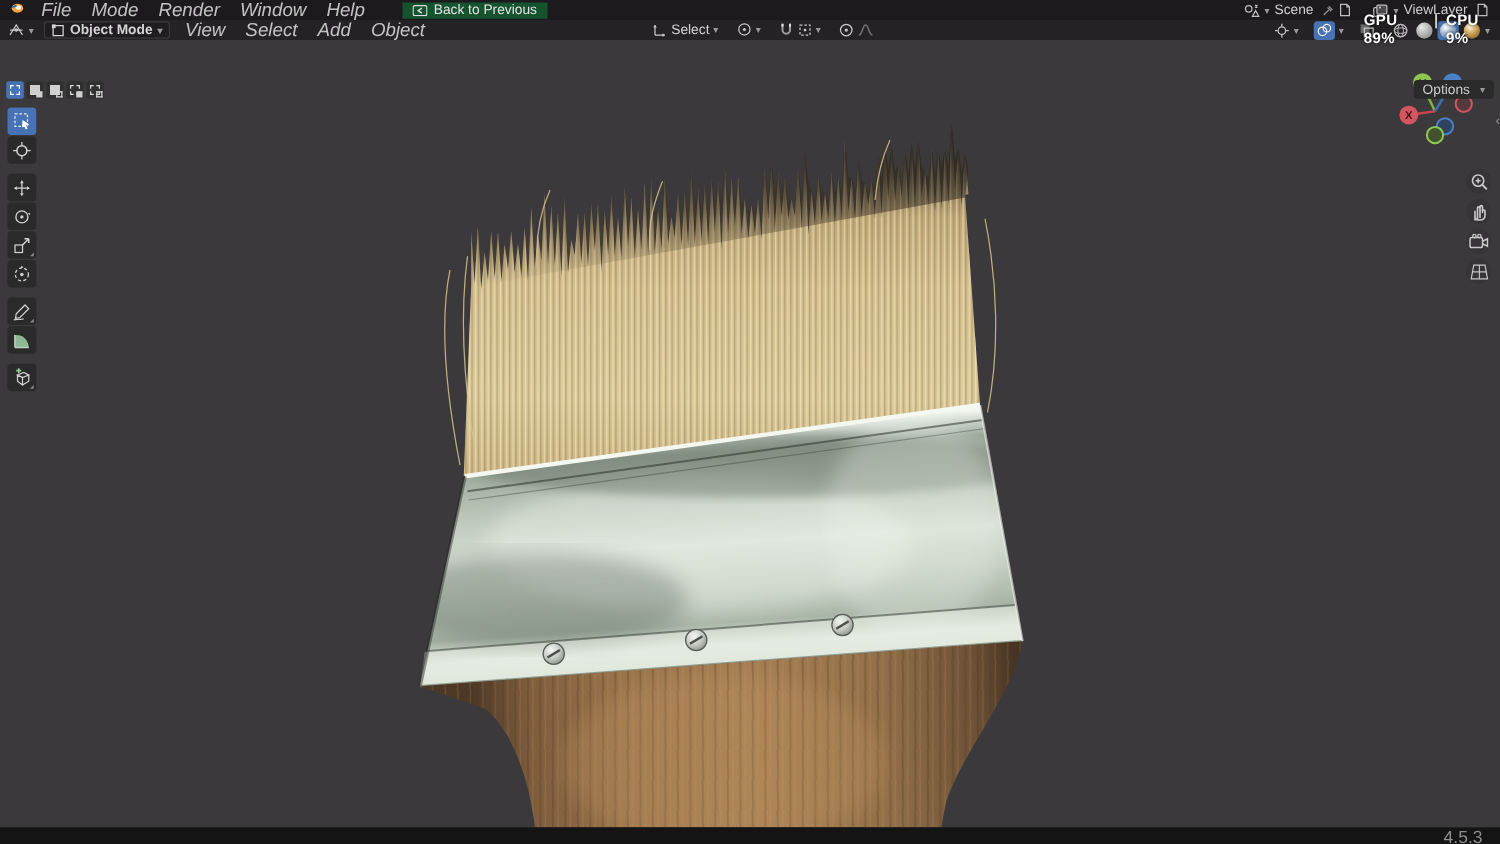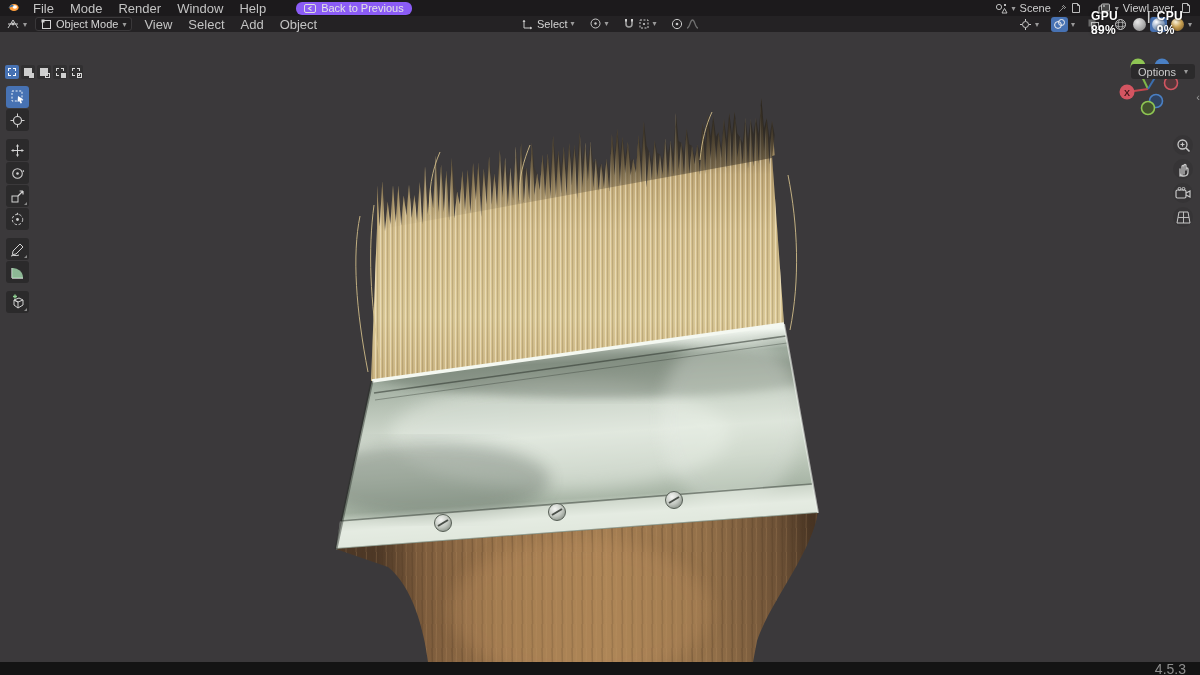--- a/index.html
+++ b/index.html
@@ -4,35 +4,35 @@
 <style>
   * { margin:0; padding:0; box-sizing:border-box; }
   html,body { width:1200px; height:675px; background:#1c1a1c; overflow:hidden;
     font-family:"Liberation Sans", sans-serif; }
   .abs { position:absolute; }
   #app { position:relative; width:1200px; height:675px; }
 
   
   #topbar { position:absolute; left:0; top:0; width:1200px; height:16px;
     background:#1c1a1c; display:flex; align-items:center; z-index:30; }
-  .menu-item { color:#c3c3c3; font-size:13px; padding:0 8px; cursor:default; }
-  #back-btn { display:flex; align-items:center; gap:5px; background:#8b5cf6;
-    border-radius:6px; height:13px; padding:0 8px; margin-left:22px; color:#e3e3e3;
+  .menu-item { color:#c3c3c3; font-size:15px; padding:0 8px; cursor:default;font-style:italic; }
+  #back-btn { display:flex; align-items:center; gap:5px; background:#14532d;
+    border-radius:0; height:13px; padding:0 8px; margin-left:22px; color:#e3e3e3;
     font-size:11px; }
   .tb-right { margin-left:auto; display:flex; align-items:center; gap:2px; }
   .id-widget { display:flex; align-items:center; gap:4px; color:#cfcfcf;
     font-size:11px; padding:0 4px; }
   .chev { color:#9a9a9a; font-size:8px; }
 
   
   #vp-header { position:absolute; left:0; top:16px; width:1200px; height:16px;
     background:#242224; display:flex; align-items:center; z-index:29; }
   .hdr-pill { display:flex; align-items:center; gap:4px; background:#1f1d1f;
     border:1px solid #3a383a; border-radius:3px; height:14px; padding:0 5px;
-    color:#d4d4d4; font-size:11px; }
+    color:#d4d4d4; font-size:11px;font-weight:bold; }
   .hdr-group { display:flex; align-items:center; gap:3px; padding:0 4px; }
   .shade-ball { width:13px; height:13px; border-radius:50%; position:relative; }
   .shade-wrap { width:17px; height:15px; border-radius:3px; display:flex;
     align-items:center; justify-content:center; }
 
   
   #perf-overlay { position:absolute; top:9px; left:1091px; z-index:60;
     color:#ffffff; font-size:12px; font-weight:bold; letter-spacing:0.3px;
     text-shadow:0 0 3px rgba(0,0,0,.9); display:flex; gap:6px; }
 

